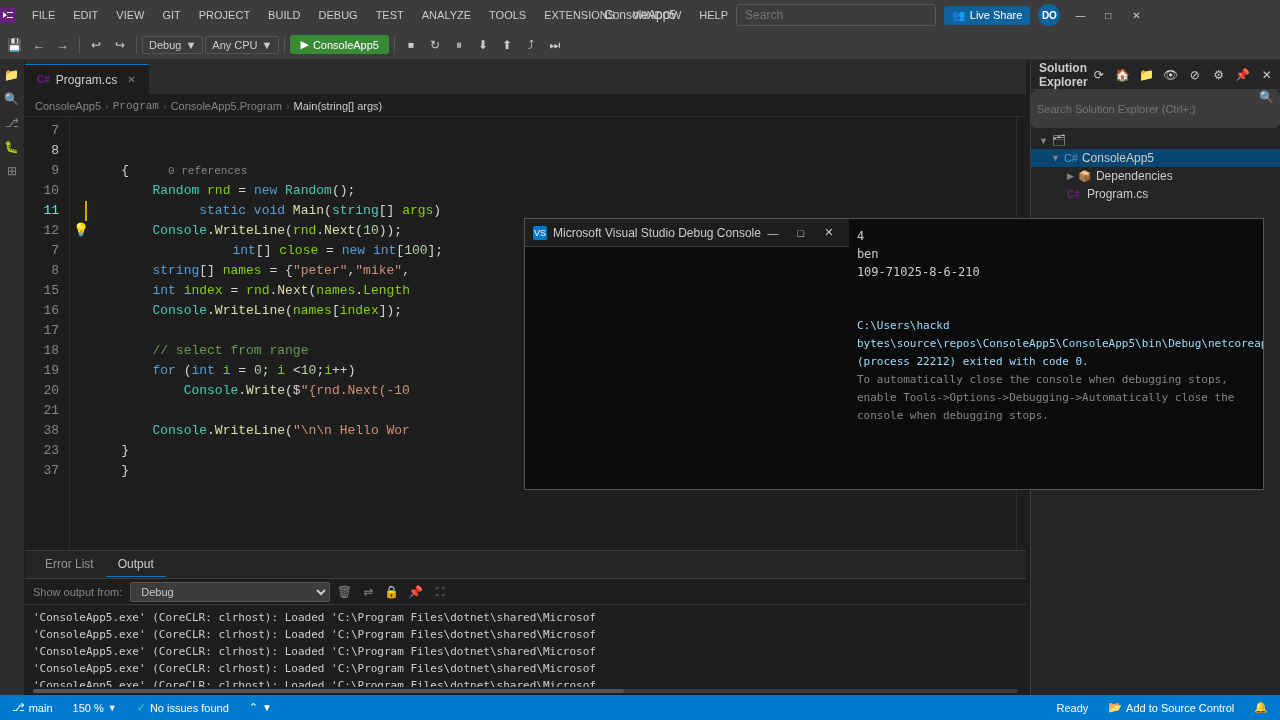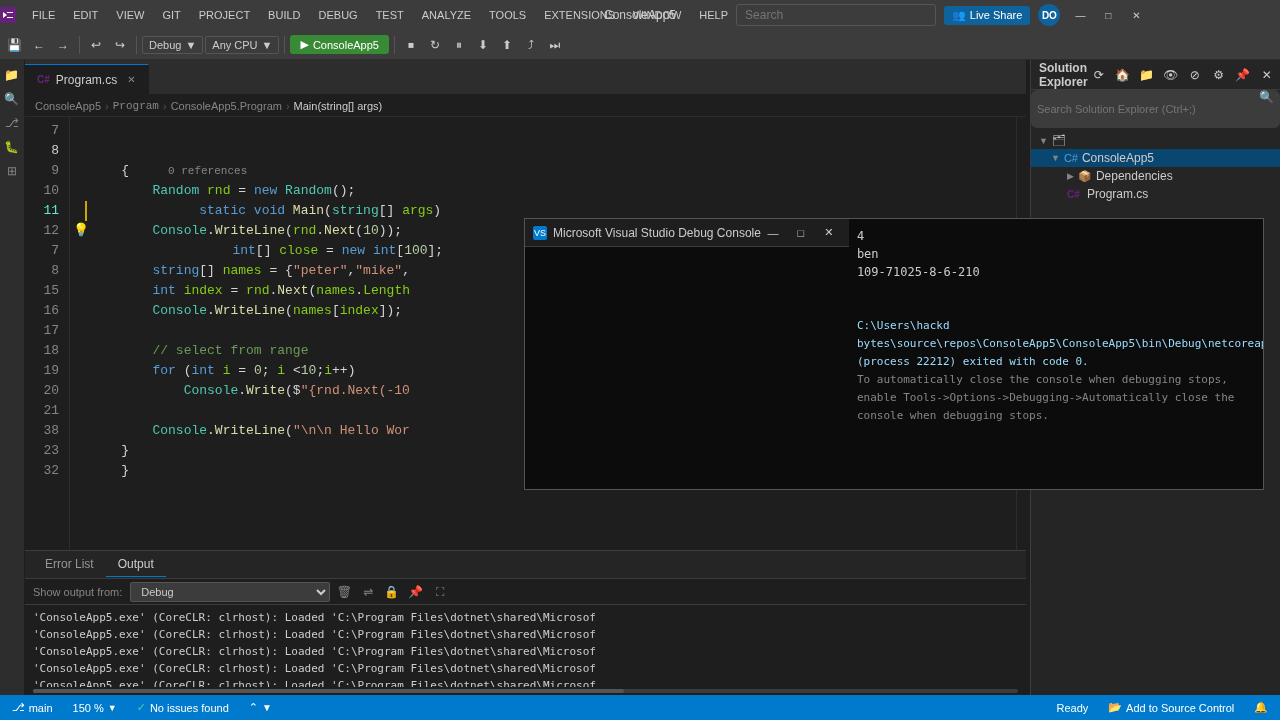--- a/index.html
+++ b/index.html
@@ -231,21 +231,21 @@
         <div>8</div>
         <div>15</div>
         <div>16</div>
         <div>17</div>
         <div>18</div>
         <div>19</div>
         <div>20</div>
         <div>21</div>
         <div>38</div>
         <div>23</div>
-        <div>32</div>
+        <div>37</div>
       </div>
       <div id="code-content">
         <div class="code-line">&nbsp;</div>
         <div class="code-line">
           <span class="ref-hint">0 references</span><br>
           &nbsp;&nbsp;&nbsp;&nbsp;<span class="kw">static void</span> <span class="func">Main</span><span class="punct">(</span><span class="type">string</span><span class="punct">[]</span> <span class="var">args</span><span class="punct">)</span>
         </div>
         <div class="code-line">&nbsp;&nbsp;&nbsp;&nbsp;<span class="punct">{</span></div>
         <div class="code-line">&nbsp;&nbsp;&nbsp;&nbsp;&nbsp;&nbsp;&nbsp;&nbsp;<span class="type">Random</span> <span class="var">rnd</span> <span class="punct">=</span> <span class="kw">new</span> <span class="type">Random</span><span class="punct">();</span></div>
         <div class="code-line warning" style="position:relative;">

